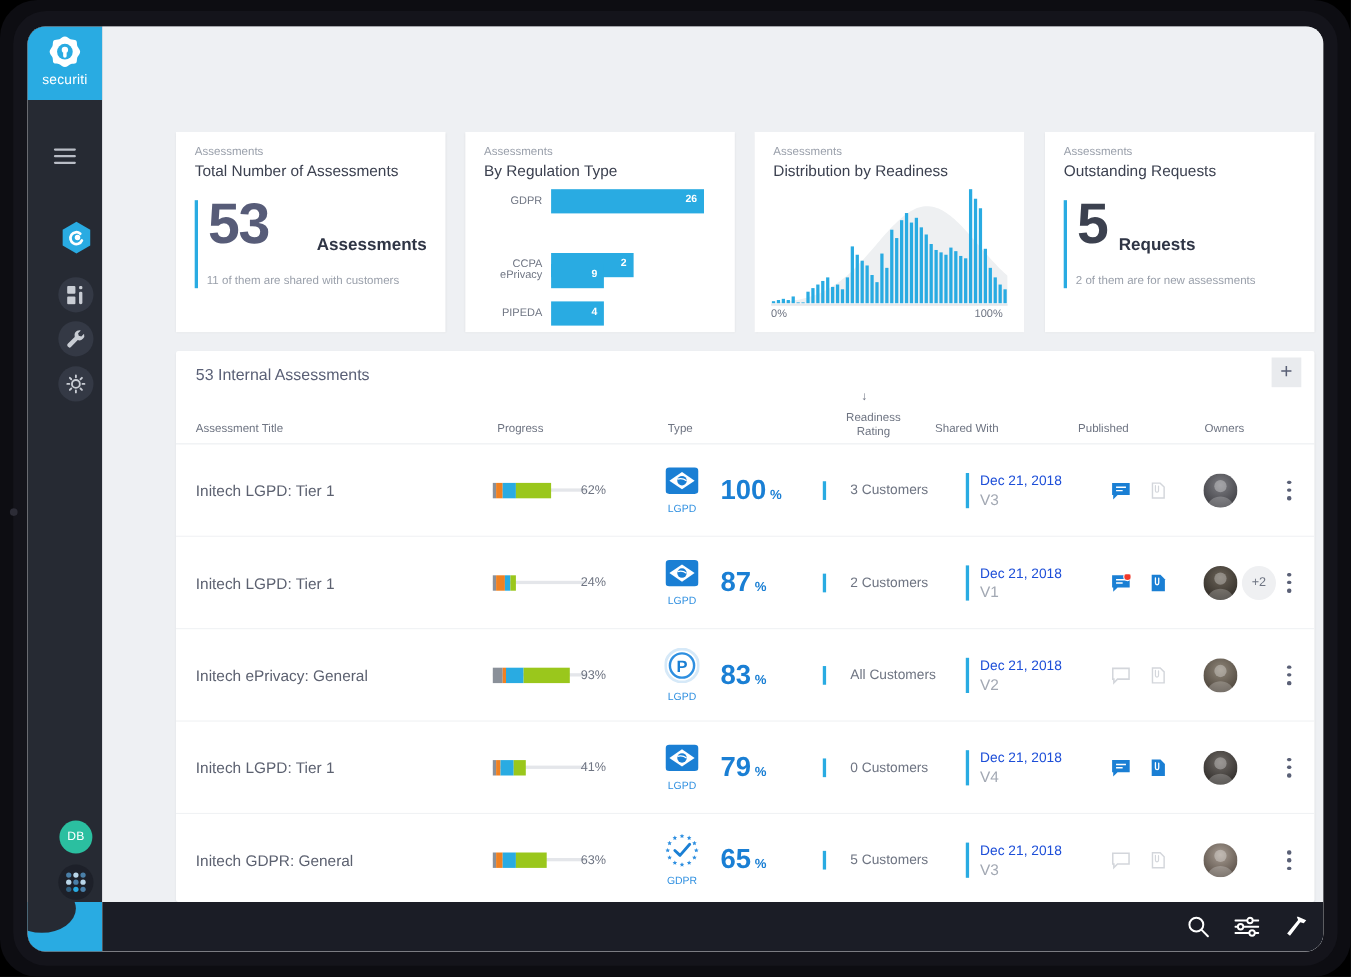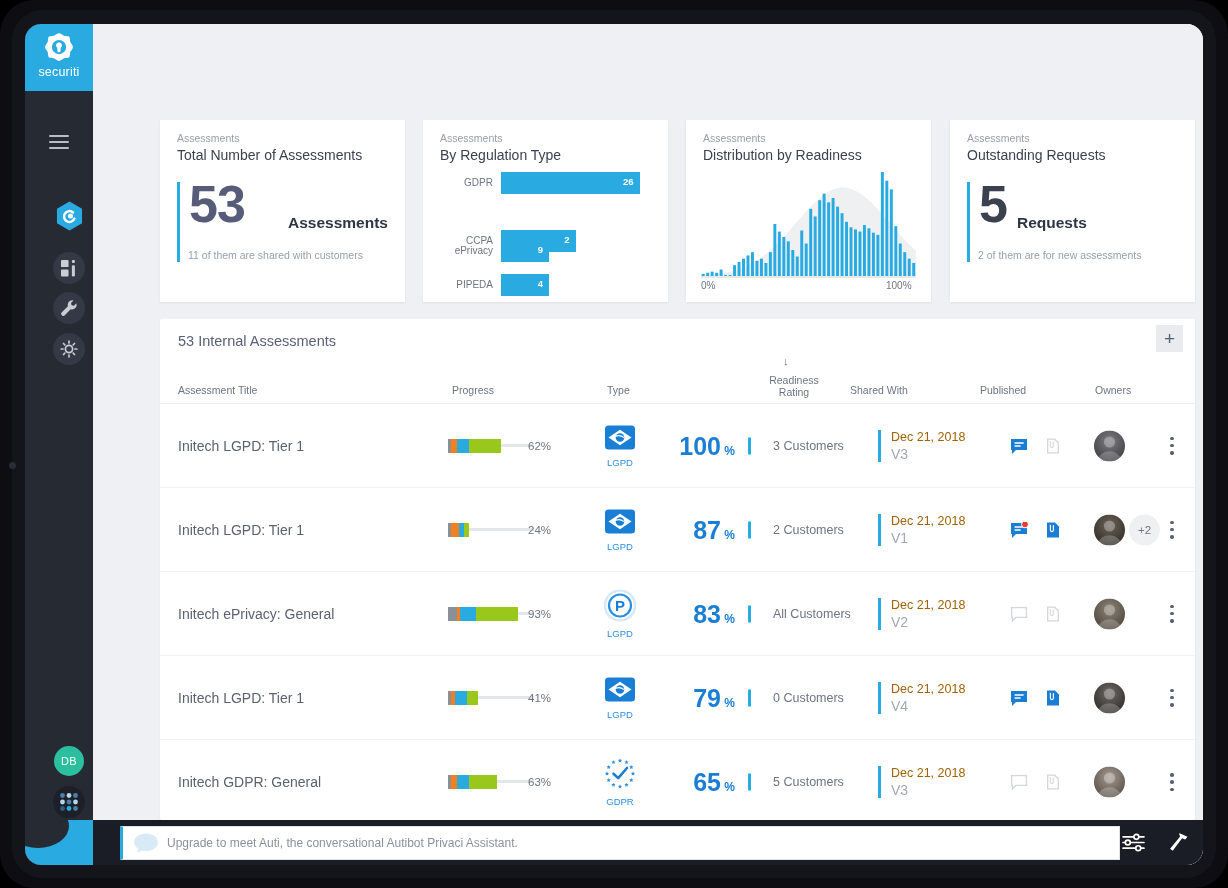--- a/index.html
+++ b/index.html
@@ -239,36 +239,36 @@
   }
   
   .type-cell {
     position: absolute; left: 430px; top: 50%; transform: translateY(-50%);
     width: 60px; text-align: center;
   }
   .type-label { font-size: 9.5px; color: #2e8fe0; margin-top: 2px; }
   
   .ready {
     position: absolute; left: 495px; top: 50%; transform: translateY(-50%);
-    width: 80px; text-align: right;
+    width: 80px; text-align: left;
     color: #1a7fd4; font-weight: bold; font-size: 25px;
   }
   .ready .pc { font-size: 12px; font-weight: bold; }
   
   .shared {
     position: absolute; left: 588px; top: 50%; transform: translateY(-50%);
     padding-left: 22px; border-left: 3px solid #29abe2;
     font-size: 12.5px; color: #6e7482; line-height: 17px;
   }
   
   .pub {
     position: absolute; left: 718px; top: 50%; transform: translateY(-50%);
     padding-left: 10px; border-left: 3px solid #29abe2;
   }
-  .pub-date { font-size: 12.5px; color: #a16207; text-align: right; }
+  .pub-date { font-size: 12.5px; color: #1d4ed8; text-align: right; }
   .pub-ver { font-size: 14px; color: #a2a8b3; margin-top: 2px; }
   
   .act-comment { position: absolute; left: 850px; top: 50%; transform: translateY(-50%); width: 18px; height: 16px; cursor: pointer; }
   .act-doc     { position: absolute; left: 886px; top: 50%; transform: translateY(-50%); width: 14px; height: 17px; cursor: pointer; }
   .owner-av {
     position: absolute; left: 934px; top: 50%; transform: translateY(-50%);
     width: 31px; height: 31px; border-radius: 50%; overflow: hidden;
     cursor: pointer;
   }
   .owner-more {
@@ -771,26 +771,20 @@
               <div class="kebab">
                 <i></i>
                 <i></i>
                 <i></i>
               </div>
             </div>
           </div>
       </div>
 
       <div id="bottombar">
-        <div id="chatbox">
-          <svg width="26" height="22" viewBox="0 0 26 22" style="margin-left:10px">
-            <path d="M13 1.5C6.4 1.5 1.2 5.4 1.2 10.2c0 2.6 1.6 5 4.1 6.6-.2 1.5-1 2.9-2.1 3.8 1.9-.2 3.8-1 5.3-2.1 1.4.4 2.9.6 4.5.6 6.6 0 11.8-3.9 11.8-8.9S19.6 1.5 13 1.5z" fill="#d8eaf6"></path>
-          </svg>
-          <span id="chat-text">Upgrade to meet Auti, the conversational Autibot Privaci Assistant.</span>
-        </div>
         <div id="bottom-icons">
           <svg class="bicon" width="21" height="21" viewBox="0 0 22 22">
             <circle cx="9" cy="9" r="6.6" fill="none" stroke="#ffffff" stroke-width="1.9"></circle>
             <path d="M14 14l6 6" stroke="#ffffff" stroke-width="1.9" stroke-linecap="round"></path>
           </svg>
           <svg class="bicon" width="23" height="19" viewBox="0 0 24 20">
             <g stroke="#ffffff" stroke-width="1.8" stroke-linecap="round">
               <path d="M1 4h22M1 10h22M1 16h22"></path>
             </g>
             <circle cx="15" cy="4" r="2.6" fill="#1b1d26" stroke="#ffffff" stroke-width="1.8"></circle>

